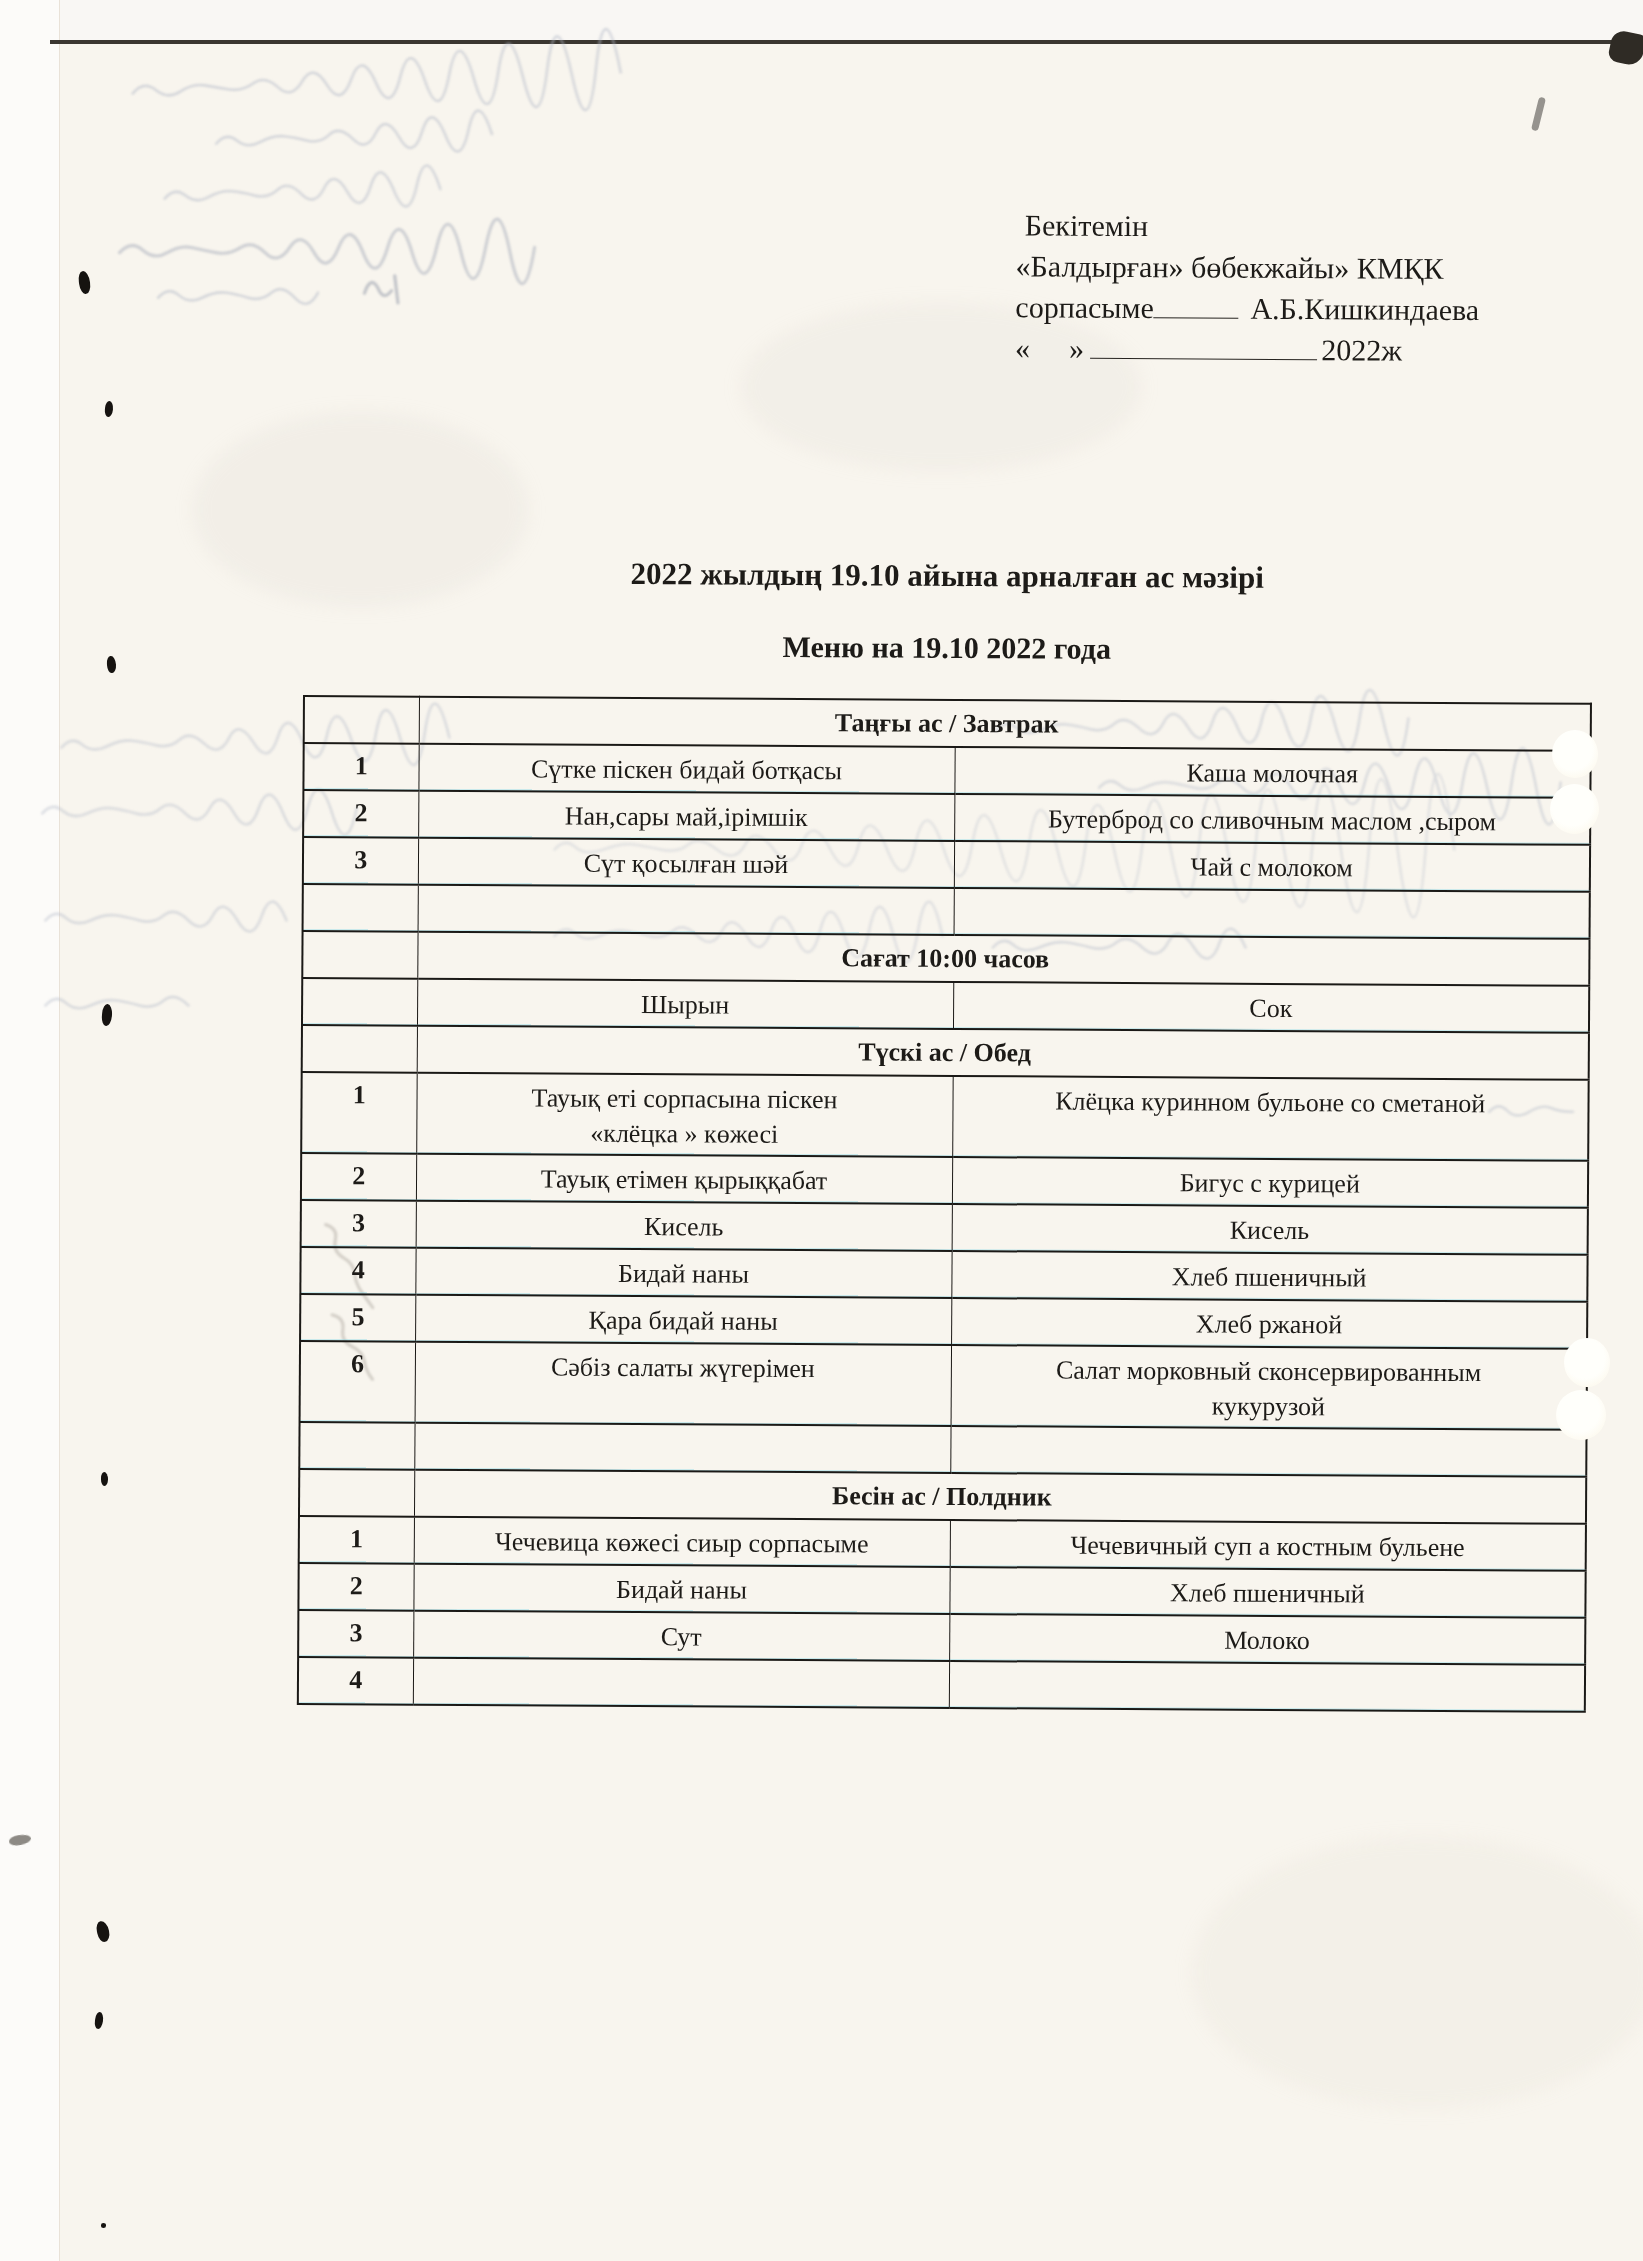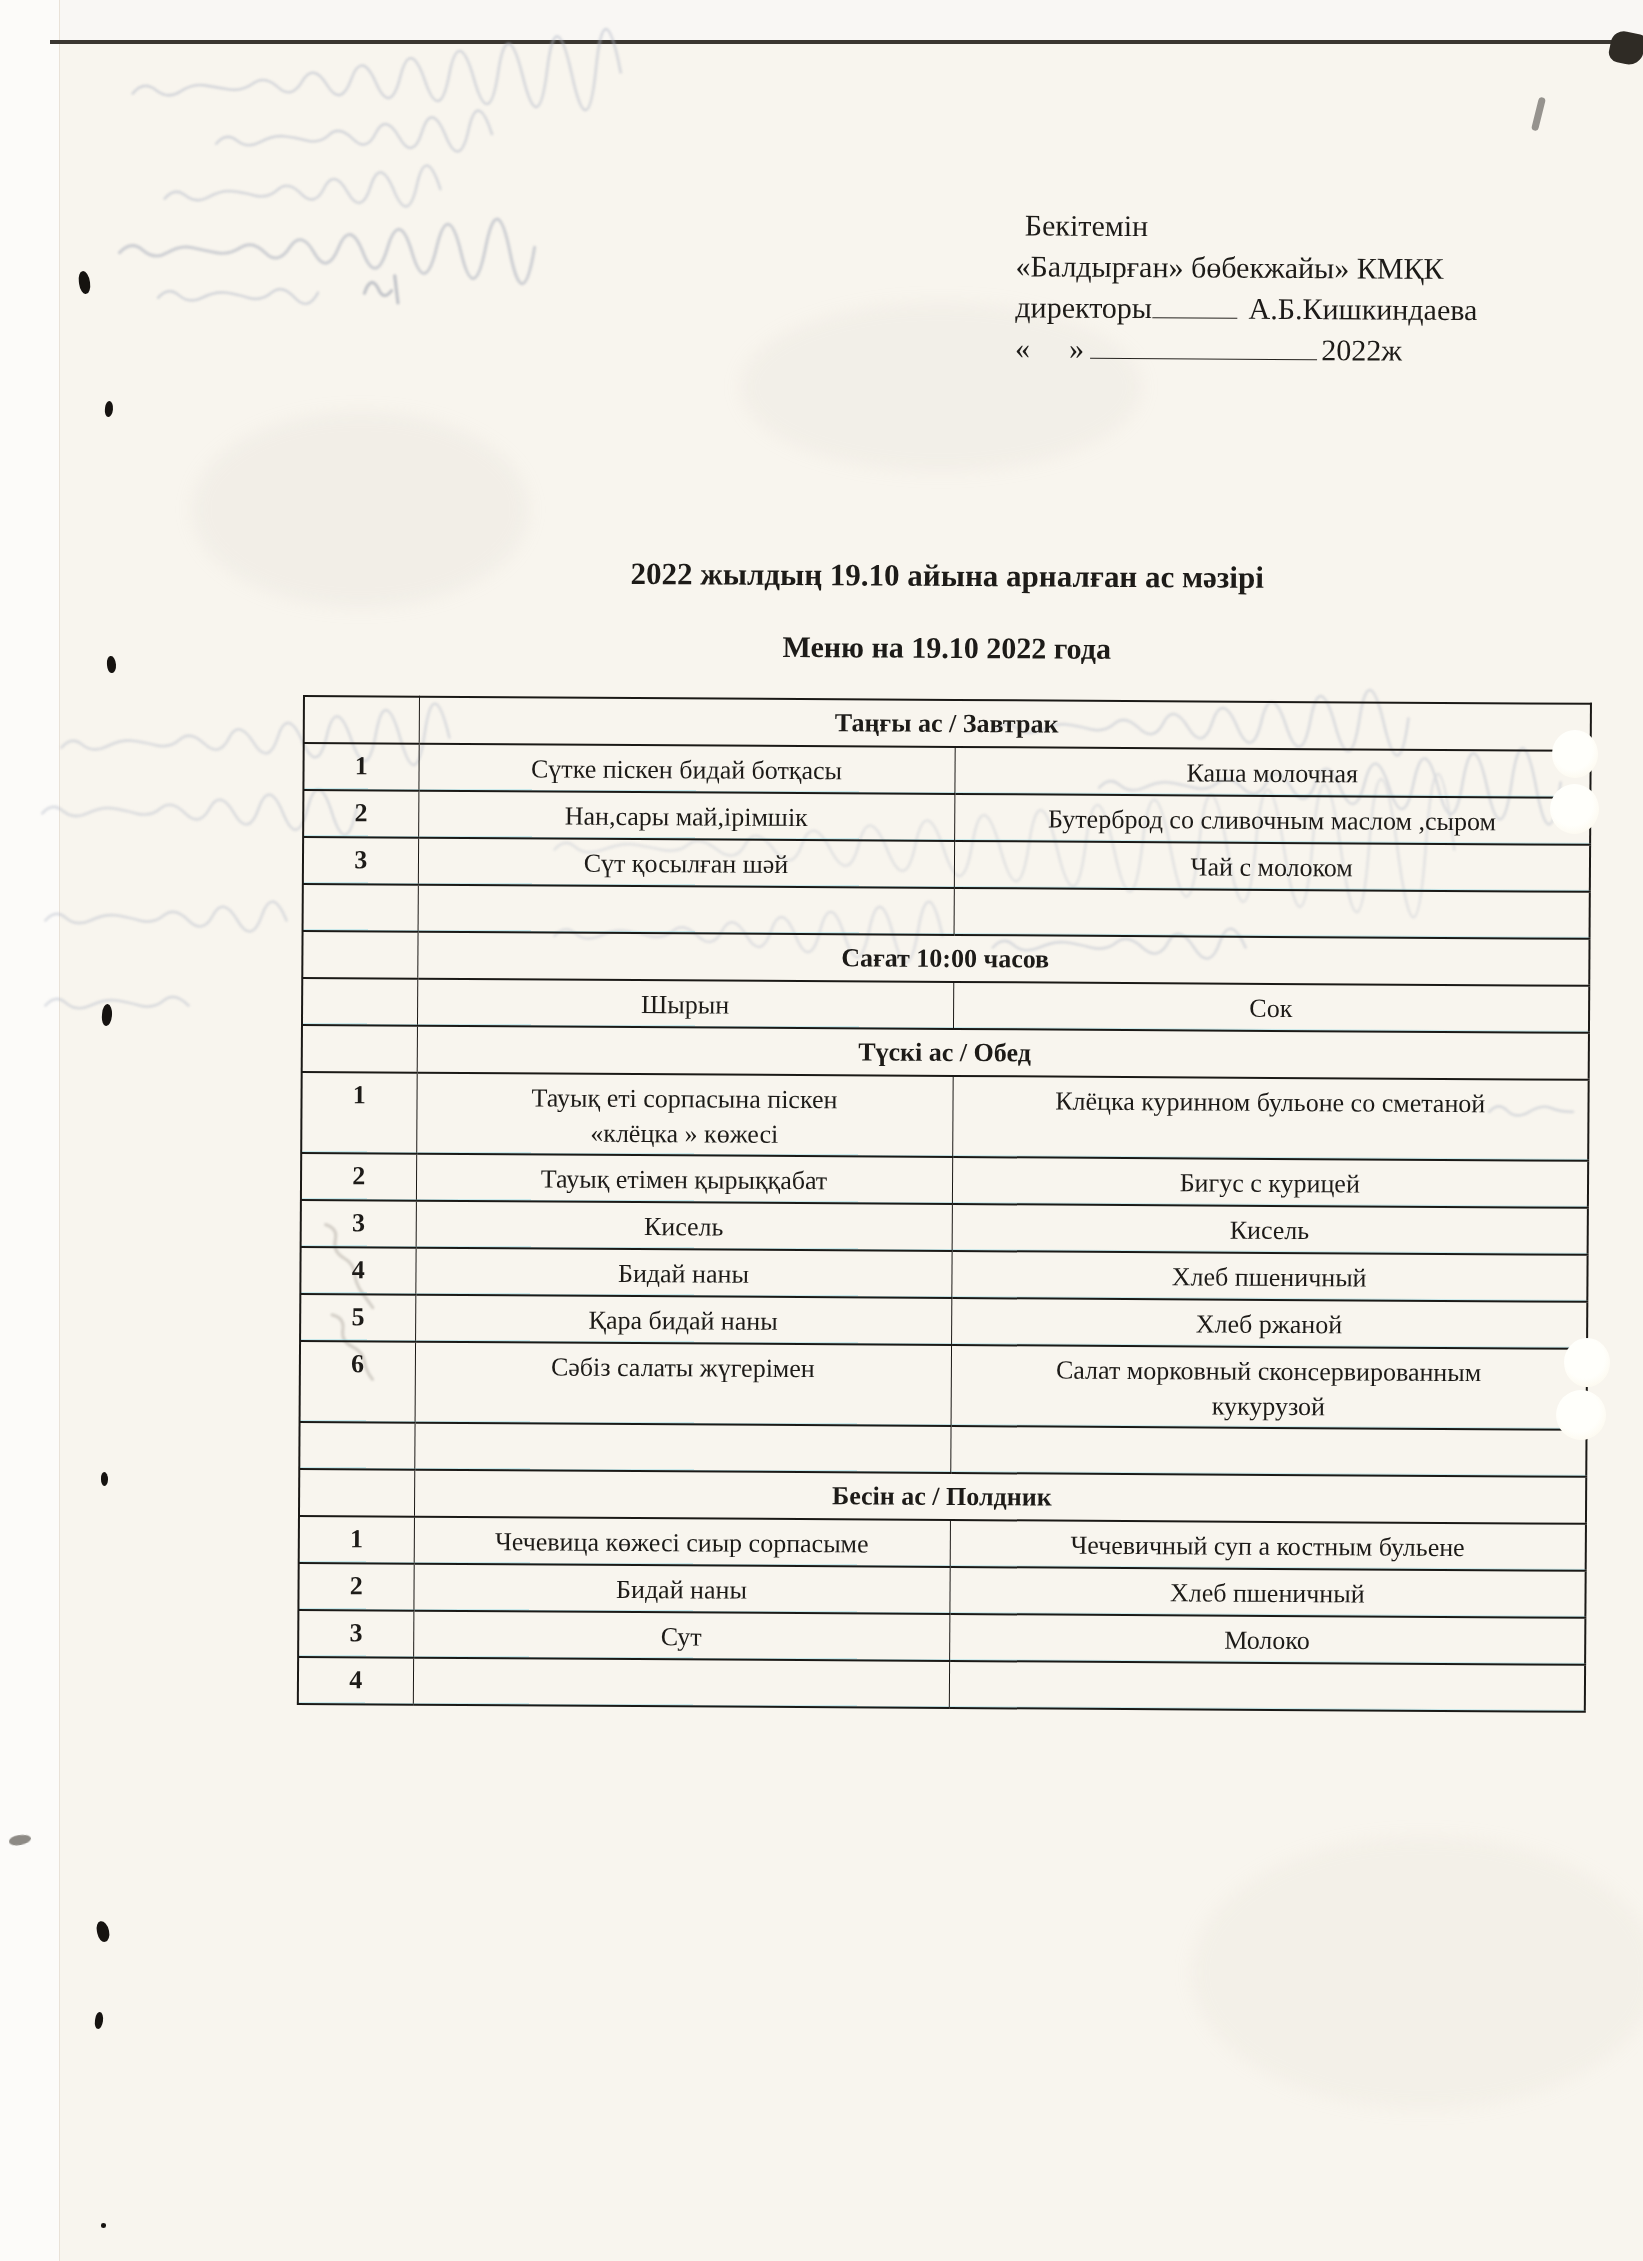--- a/index.html
+++ b/index.html
@@ -96,21 +96,21 @@
     <path transform="rotate(62 505 1900)" d="M 505 1900 q 14 -14 28 -2 t 30 2 t 30 -4 t 30 4 t 30 -4"></path>
     <path transform="rotate(58 515 2040)" d="M 515 2040 q 14 -14 28 -2 t 30 2 t 30 -4 t 30 4"></path>
   </g>
 </svg>
 
 <div class="printed">
 
   <div class="approval">
     <div class="ind">Бекітемін</div>
     <div>«Балдырған» бөбекжайы» КМҚК</div>
-    <div><span>директоры</span><span class="sig-line" style="width:85px;margin-right:11.6px;"></span><span>А.Б.Кишкиндаева</span></div>
+    <div><span>сорпасыме</span><span class="sig-line" style="width:85px;margin-right:11.6px;"></span><span>А.Б.Кишкиндаева</span></div>
     <div><span>«</span><span style="display:inline-block;width:39px;"></span><span>»</span><span class="sig-line" style="width:227px;margin:0 3.9px 0 6.4px;"></span><span>2022ж</span></div>
   </div>
 
   <div class="titles title-kk" style="position:absolute;">2022 жылдың 19.10 айына арналған ас мәзірі</div>
   <div class="titles title-ru" style="position:absolute;">Меню на 19.10 2022 года</div>
 
   <table class="menu">
     <colgroup>
         <col style="width:115px">
         <col style="width:536px">

